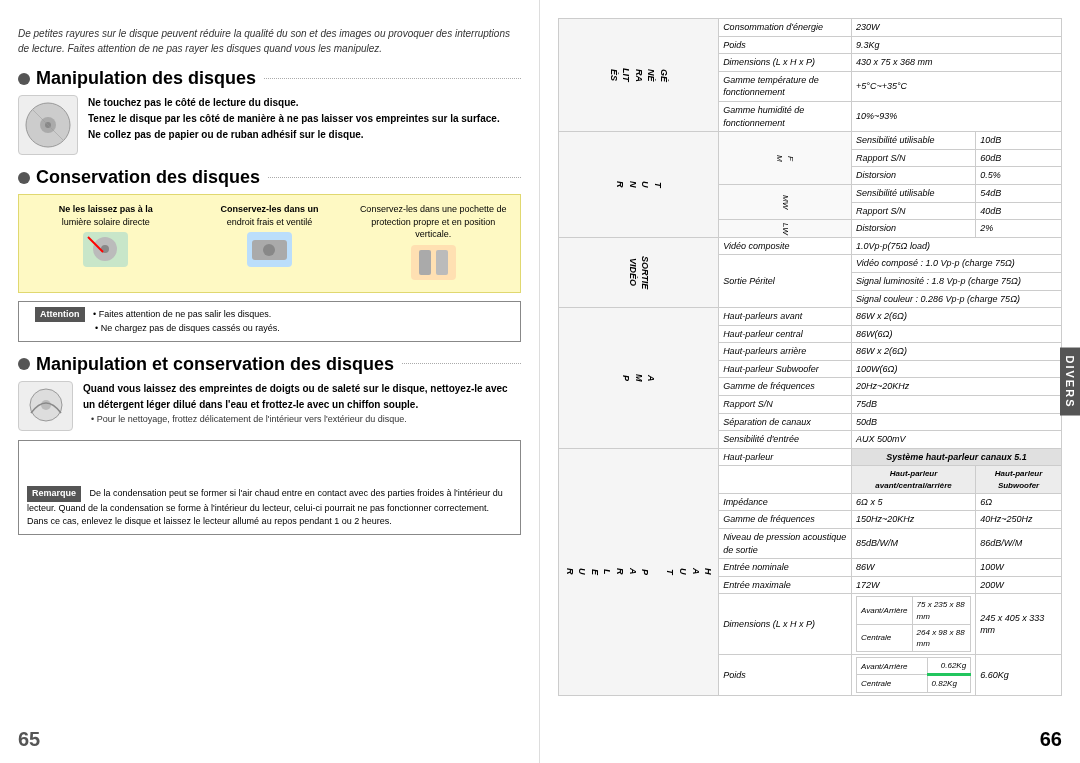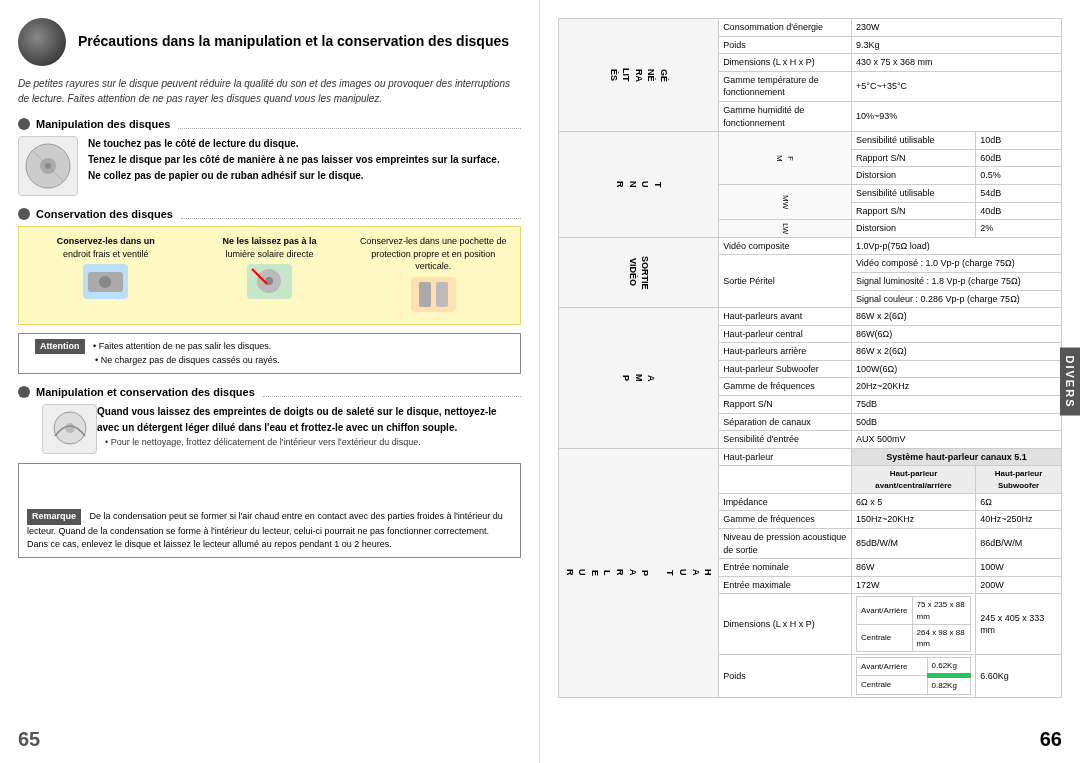--- a/index.html
+++ b/index.html
@@ -49,24 +49,24 @@
     .left-subtitle {
       font-size: 10px;
       color: #333;
       margin-top: 8px;
       line-height: 1.5;
       font-style: italic;
     }
 
     .section-header {
       display: flex;
-      align-items: flex-end;
+      align-items: center;
       margin: 12px 0 6px 0;
       font-weight: bold;
-      font-size: 11px;
+      font-size: 18px;
     }
     .section-header::before {
       content: '';
       display: inline-block;
       width: 12px;
       height: 12px;
       border-radius: 50%;
       background: #555;
       margin-right: 6px;
       flex-shrink: 0;
@@ -227,20 +227,21 @@
       height: 38px;
       background: #000;
       margin-left: 10px;
     }
 
     
     .specs-table {
       width: 100%;
       border-collapse: collapse;
       font-size: 9px;
+      font-style: italic;
     }
     .specs-table td, .specs-table th {
       border: 1px solid #ccc;
       padding: 2px 4px;
       vertical-align: middle;
       line-height: 1.4;
     }
     .specs-table .group-label {
       writing-mode: vertical-rl;
       text-orientation: mixed;
@@ -270,24 +271,20 @@
       font-size: 11px;
       padding: 8px 4px;
       letter-spacing: 2px;
     }
   </style>
 </head>
 <body>
 
 <div class="page page-left">
 
-  <div class="left-header">
-    <div class="disc-icon"></div>
-    <div class="left-title">Précautions dans la manipulation et la conservation des disques</div>
-  </div>
 
   <div class="left-subtitle">De petites rayures sur le disque peuvent réduire la qualité du son et des images ou provoquer des interruptions de lecture. Faites attention de ne pas rayer les disques quand vous les manipulez.</div>
 
   <div class="section-header">
     <span>Manipulation des disques</span>
   </div>
 
   <div class="manipulation-box">
     <div class="disc-img-placeholder">
       <svg width="50" height="50" viewBox="0 0 50 50">
@@ -302,63 +299,63 @@
       <strong>Tenez le disque par les côté de manière à ne pas laisser vos empreintes sur la surface.</strong><br>
       <strong>Ne collez pas de papier ou de ruban adhésif sur le disque.</strong>
     </div>
   </div>
 
   <div class="section-header">
     <span>Conservation des disques</span>
   </div>
 
   <div class="conservation-grid">
-    <div class="cons-item">
-      <strong>Conservez-les dans un</strong><br>
-      <span>endroit frais et ventilé</span>
-      <div class="cons-img" style="background:#bbdefb;">
-        <svg width="45" height="35" viewBox="0 0 45 35">
-          <rect x="5" y="8" width="35" height="20" rx="3" fill="#aaa"></rect>
-          <circle cx="22" cy="18" r="6" fill="#888"></circle>
-        </svg>
-      </div>
-    </div>
     <div class="cons-item">
       <strong>Ne les laissez pas à la</strong><br>
       <span>lumière solaire directe</span>
       <div class="cons-img" style="background:#c8e6c9;">
         <svg width="45" height="35" viewBox="0 0 45 35">
           <circle cx="22" cy="17" r="12" fill="#bbb"></circle>
           <circle cx="22" cy="17" r="4" fill="#888"></circle>
           <line x1="5" y1="5" x2="20" y2="20" stroke="red" stroke-width="2"></line>
         </svg>
       </div>
     </div>
     <div class="cons-item">
+      <strong>Conservez-les dans un</strong><br>
+      <span>endroit frais et ventilé</span>
+      <div class="cons-img" style="background:#bbdefb;">
+        <svg width="45" height="35" viewBox="0 0 45 35">
+          <rect x="5" y="8" width="35" height="20" rx="3" fill="#aaa"></rect>
+          <circle cx="22" cy="18" r="6" fill="#888"></circle>
+        </svg>
+      </div>
+    </div>
+    <div class="cons-item">
       <span>Conservez-les dans une pochette de protection propre et en position verticale.</span>
       <div class="cons-img" style="background:#ffe0b2;">
         <svg width="45" height="35" viewBox="0 0 45 35">
           <rect x="8" y="5" width="12" height="25" rx="2" fill="#aaa"></rect>
           <rect x="25" y="5" width="12" height="25" rx="2" fill="#bbb"></rect>
         </svg>
       </div>
     </div>
   </div>
 
   <div class="attention-box">
     <span class="attention-label">Attention</span>
     <span>• <span>Faites attention de ne pas salir les disques.</span></span><br>
     <span style="padding-left: 60px;">• <span>Ne chargez pas de disques cassés ou rayés.</span></span>
   </div>
 
   <div class="section-header">
     <span>Manipulation et conservation des disques</span>
   </div>
 
-  <div style="display:flex; margin-bottom:6px;margin-left:24px;">
+  <div style="display:flex; gap:10px; margin-bottom:6px;">
     <div class="disc-img-placeholder" style="width:55px;height:50px;">
       <svg width="50" height="45" viewBox="0 0 50 45">
         <circle cx="25" cy="22" r="16" fill="#ddd" stroke="#999" stroke-width="1"></circle>
         <circle cx="25" cy="22" r="5" fill="#bbb"></circle>
         <path d="M10 30 Q25 10 40 30" stroke="#888" stroke-width="1.5" fill="none"></path>
       </svg>
     </div>
     <div class="manip-conservation-text">
       <strong>Quand vous laissez des empreintes de doigts ou de saleté sur le disque, nettoyez-le avec un détergent léger dilué dans l'eau et frottez-le avec un chiffon souple.</strong>
       <div class="sub-bullet">• <span>Pour le nettoyage, frottez délicatement de l'intérieur vers l'extérieur du disque.</span></div>
@@ -533,21 +530,21 @@
         </td>
         <td>245 x 405 x 333 mm</td>
       </tr>
       <tr>
         <td>Poids</td>
         <td>
           <table style="width:100%; border-collapse:collapse; font-size:8px;">
             <tbody>
                 <tr>
                   <td style="border-bottom:1px solid #ccc;">Avant/Arrière</td>
-                  <td style="border-bottom:5px solid #22c55e;">0.62Kg</td>
+                  <td style="border-bottom:3px solid #22c55e;text-align:right;">0.62Kg</td>
                 </tr>
             <tr>
                   <td>Centrale</td>
                   <td>0.82Kg</td>
                 </tr>
           </tbody>
             </table>
         </td>
         <td>6.60Kg</td>
       </tr>

